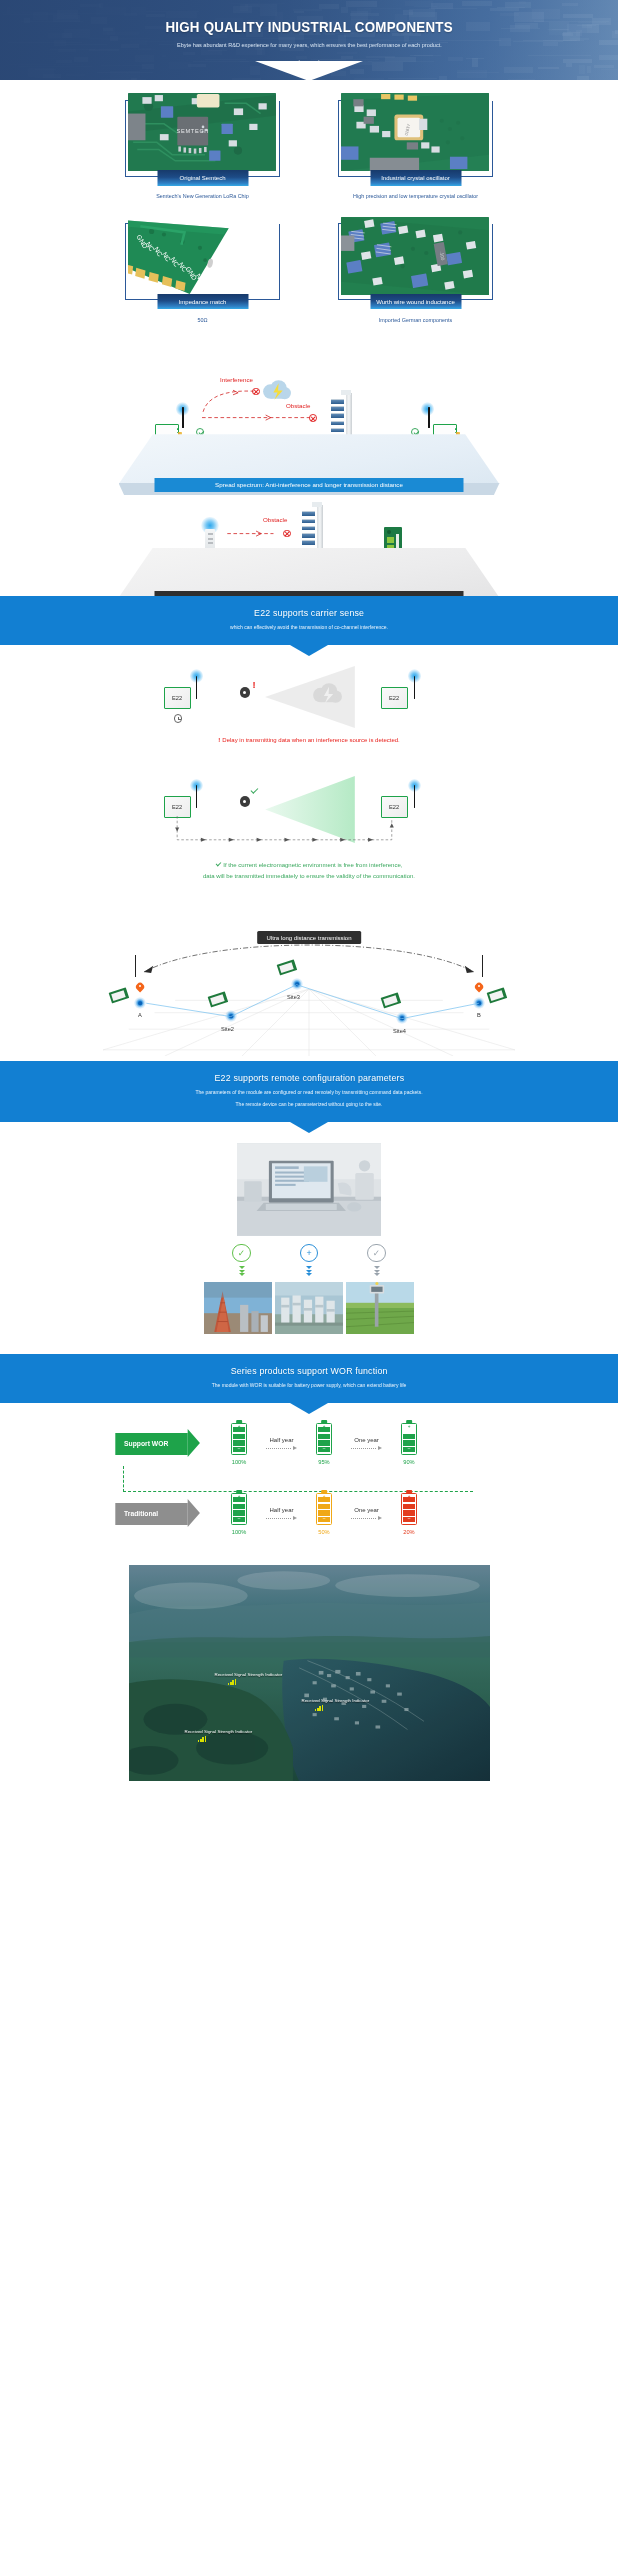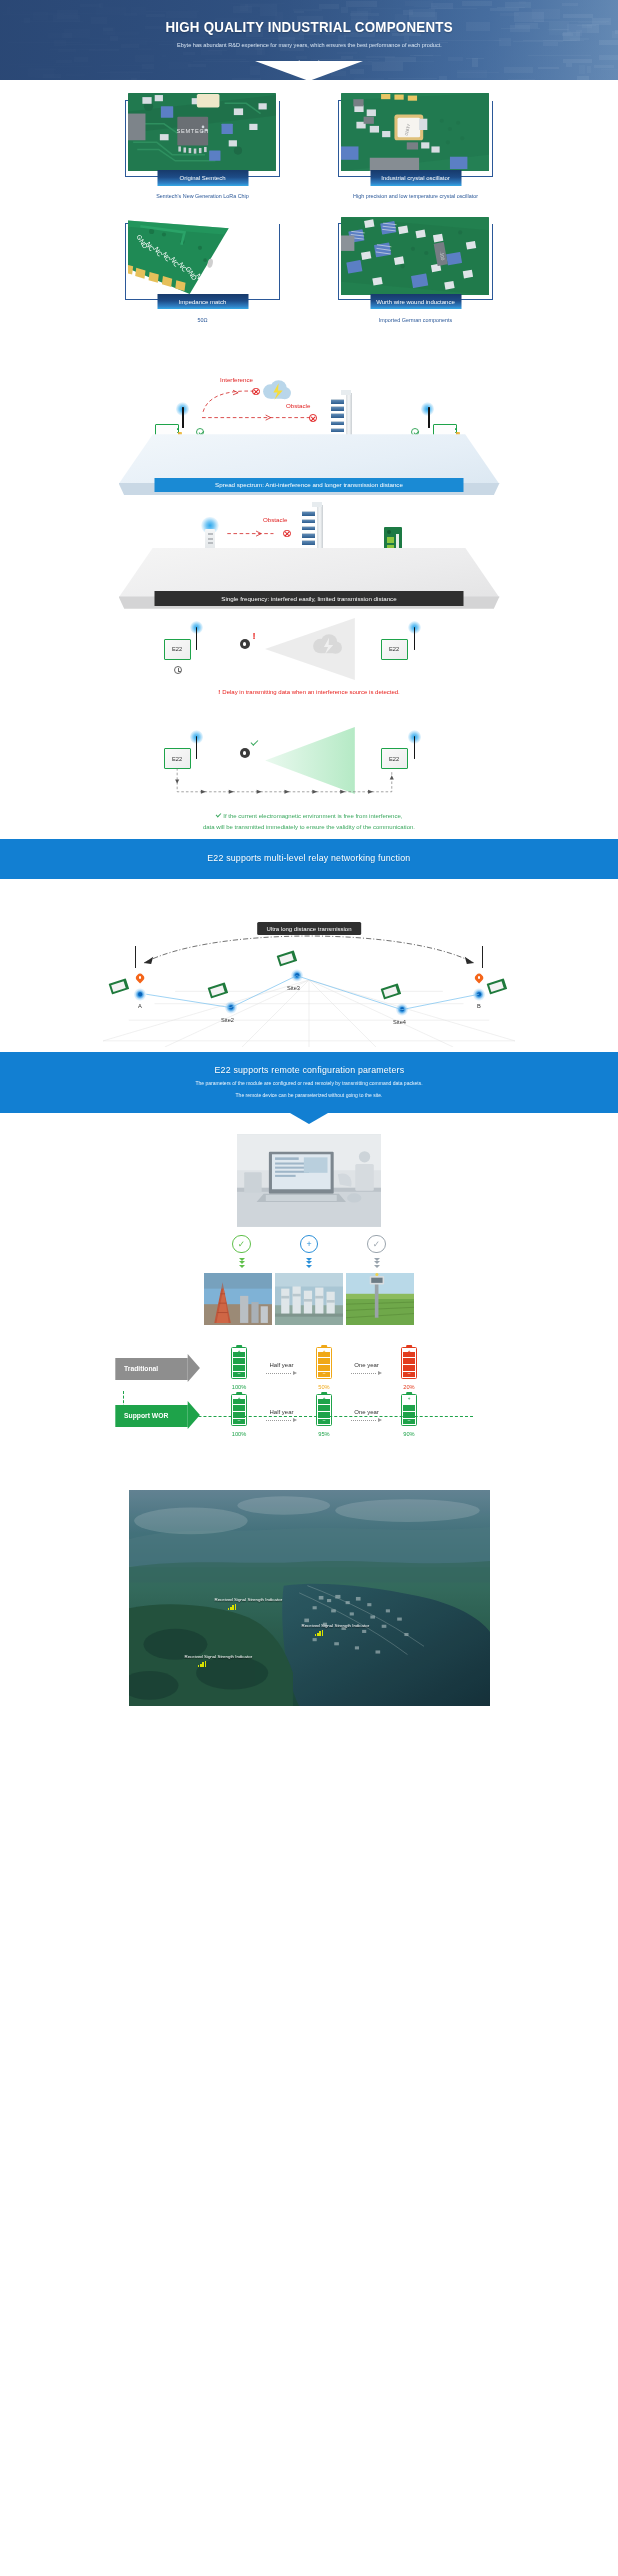--- a/index.html
+++ b/index.html
@@ -775,20 +775,25 @@
       </div>
 
       <div class="plat" style="position:absolute; left:15.5px; top:61px; width:381px;">
         <div class="plat-top grey"></div>
           <div class="plat-edge grey"></div>
         <div class="plat-bar dark">Single frequency: interfered easily, limited transmission distance</div>
       </div>
     </div>
   </div>
 
+  <section class="banner">
+    <h2>E22 supports carrier sense</h2>
+    <p>which can effectively avoid the transmission of co-channel interference.</p>
+    <div class="banner-notch"></div>
+  </section>
 
   <div class="cs-block">
     <div class="cs-diag">
       <svg class="cone" style="left:135px; top:3.1px;" width="93" height="64" viewBox="0 0 180 124">
         <path d="M176 2 L176 122 L2 62 Z" fill="#e9e9e9" opacity=".85"></path>
       </svg>
       <svg style="position:absolute; left:181px; top:19.6px;" width="33" height="24" viewBox="0 0 64 46">
         <g fill="#d9d9d9">
             <circle cx="20" cy="25" r="14"></circle>
             <circle cx="37" cy="18" r="16"></circle>
@@ -863,23 +868,20 @@
           <path d="M380 44 L390 48 L380 52"></path>
         </g>
       </svg>
     </div>
     <div class="cs-note green">
       <span class="tickmark"></span><span>If the current electromagnetic environment is free from interference,</span><br>
       <span>data will be transmitted immediately to ensure the validity of the communication.</span>
     </div>
   </div>
 
-  <section class="banner tall">
-    <h2>E22 supports multi-level relay networking function</h2>
-  </section>
 
   <div class="relay">
     <div class="relay-in">
       <div class="ultra-chip">Ultra long distance transmission</div>
       <svg style="position:absolute; left:31px; top:33px;" width="350" height="41" viewBox="0 0 680 80">
         <path d="M18 74 C150 4, 530 4, 662 74" fill="none" stroke="#2b2b2b" stroke-width="1.3" stroke-dasharray="10 4 2 4"></path>
         <path d="M18 74 L36 62 L32 76 Z" fill="#2b2b2b"></path>
         <path d="M662 74 L644 62 L648 76 Z" fill="#2b2b2b"></path>
       </svg>
       <div class="dimline" style="left:32px; top:54px;"></div>
@@ -1063,23 +1065,75 @@
             </g>
           <rect x="56" y="12" width="7" height="74" fill="#9aa3a8"></rect>
           <rect x="46" y="6" width="28" height="16" rx="2" fill="#d8dde0"></rect>
           <rect x="49" y="9" width="22" height="10" fill="#6d7c85"></rect>
           <circle cx="60" cy="3" r="3" fill="#f0d24c"></circle>
         </svg>
       </div>
     </div>
   </div>
 
+  <section class="banner" style="margin-top:17.5px;">
+    <h2>Series products support WOR function</h2>
+    <p>The module with WOR is suitable for battery power supply, which can extend battery life</p>
+    <div class="banner-notch"></div>
+  </section>
 
   <div class="wor">
     <div class="wor-dash" style="top:63px;"></div>
+
+    <div class="wor-row" style="margin-bottom:23px;">
+      <div class="tagarrow">Support WOR</div>
+      <div class="batt-grp">
+        <div class="batt-cell">
+          <div class="batt">
+              <span class="plus">+</span>
+              <span class="minus">–</span>
+            <i class="seg"></i>
+              <i class="seg"></i>
+              <i class="seg"></i>
+              <i class="seg"></i>
+            </div>
+          <div class="batt-pct">100%</div>
+        </div>
+        <div class="gap-col">
+          <div class="gap-lbl">Half year</div>
+          <div class="dotarrow"></div>
+        </div>
+        <div class="batt-cell">
+          <div class="batt">
+              <span class="plus">+</span>
+              <span class="minus">–</span>
+            <i class="seg"></i>
+              <i class="seg"></i>
+              <i class="seg"></i>
+              <i class="seg"></i>
+            </div>
+          <div class="batt-pct">95%</div>
+        </div>
+        <div class="gap-col">
+          <div class="gap-lbl">One year</div>
+          <div class="dotarrow"></div>
+        </div>
+        <div class="batt-cell">
+          <div class="batt">
+              <span class="plus">+</span>
+              <span class="minus">–</span>
+            <i class="seg"></i>
+              <i class="seg"></i>
+              <i class="seg"></i>
+              <i class="seg off"></i>
+            </div>
+          <div class="batt-pct">90%</div>
+        </div>
+      </div>
+    </div>
 
     <div class="wor-row">
       <div class="tagarrow grey">Traditional</div>
       <div class="batt-grp">
         <div class="batt-cell">
           <div class="batt">
               <span class="plus">+</span>
               <span class="minus">–</span>
             <i class="seg"></i>
               <i class="seg"></i>
@@ -1110,67 +1164,20 @@
         <div class="batt-cell">
           <div class="batt red">
               <span class="plus">+</span>
               <span class="minus">–</span>
             <i class="seg"></i>
               <i class="seg off"></i>
               <i class="seg off"></i>
               <i class="seg off"></i>
             </div>
           <div class="batt-pct red">20%</div>
-        </div>
-      </div>
-    </div>
-
-    <div class="wor-row" style="margin-bottom:23px;">
-      <div class="tagarrow">Support WOR</div>
-      <div class="batt-grp">
-        <div class="batt-cell">
-          <div class="batt">
-              <span class="plus">+</span>
-              <span class="minus">–</span>
-            <i class="seg"></i>
-              <i class="seg"></i>
-              <i class="seg"></i>
-              <i class="seg"></i>
-            </div>
-          <div class="batt-pct">100%</div>
-        </div>
-        <div class="gap-col">
-          <div class="gap-lbl">Half year</div>
-          <div class="dotarrow"></div>
-        </div>
-        <div class="batt-cell">
-          <div class="batt">
-              <span class="plus">+</span>
-              <span class="minus">–</span>
-            <i class="seg"></i>
-              <i class="seg"></i>
-              <i class="seg"></i>
-              <i class="seg"></i>
-            </div>
-          <div class="batt-pct">95%</div>
-        </div>
-        <div class="gap-col">
-          <div class="gap-lbl">One year</div>
-          <div class="dotarrow"></div>
-        </div>
-        <div class="batt-cell">
-          <div class="batt">
-              <span class="plus">+</span>
-              <span class="minus">–</span>
-            <i class="seg"></i>
-              <i class="seg"></i>
-              <i class="seg"></i>
-              <i class="seg off"></i>
-            </div>
-          <div class="batt-pct">90%</div>
         </div>
       </div>
     </div>
   </div>
 
 
   <div class="rssi-img-wrap">
     <div class="rssi-img">
       <svg width="361" height="216" viewBox="0 0 700 420" preserveAspectRatio="none" style="position:absolute;inset:0;">
         <defs>

